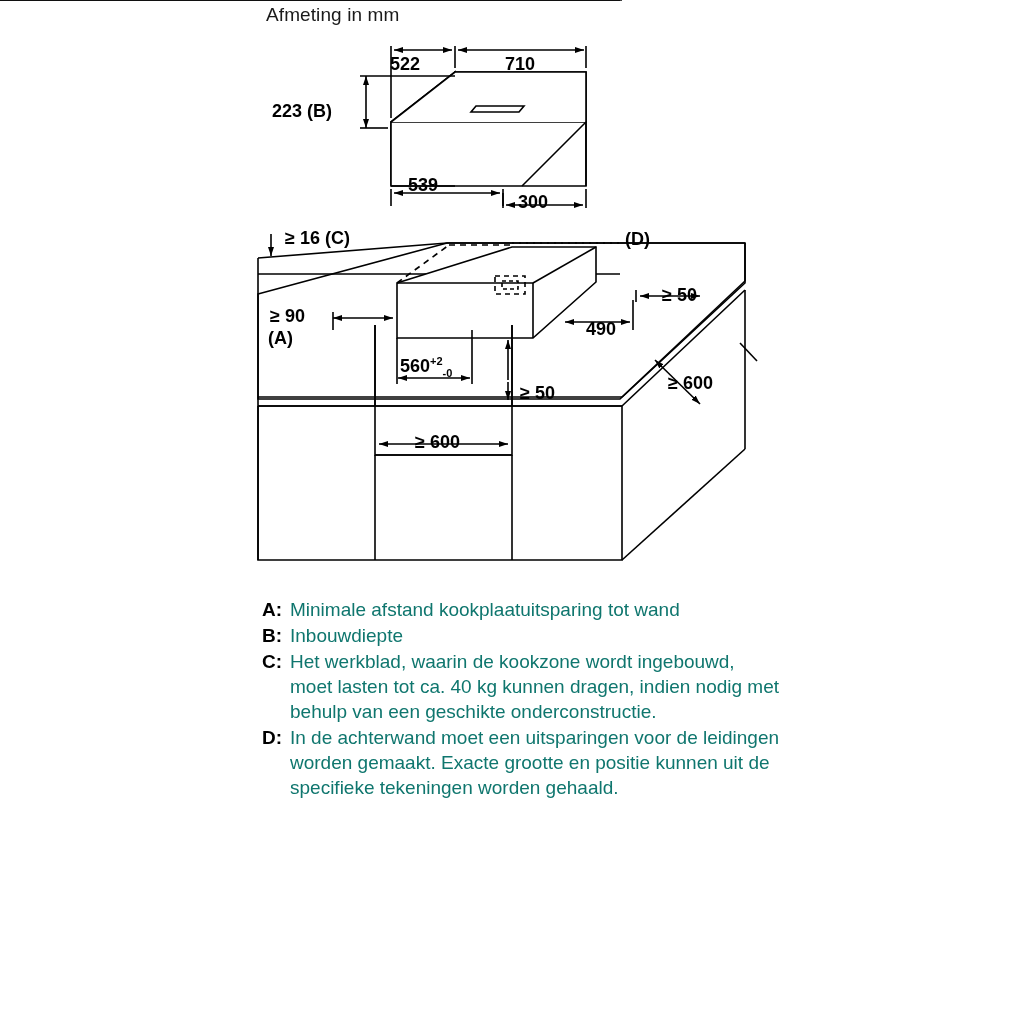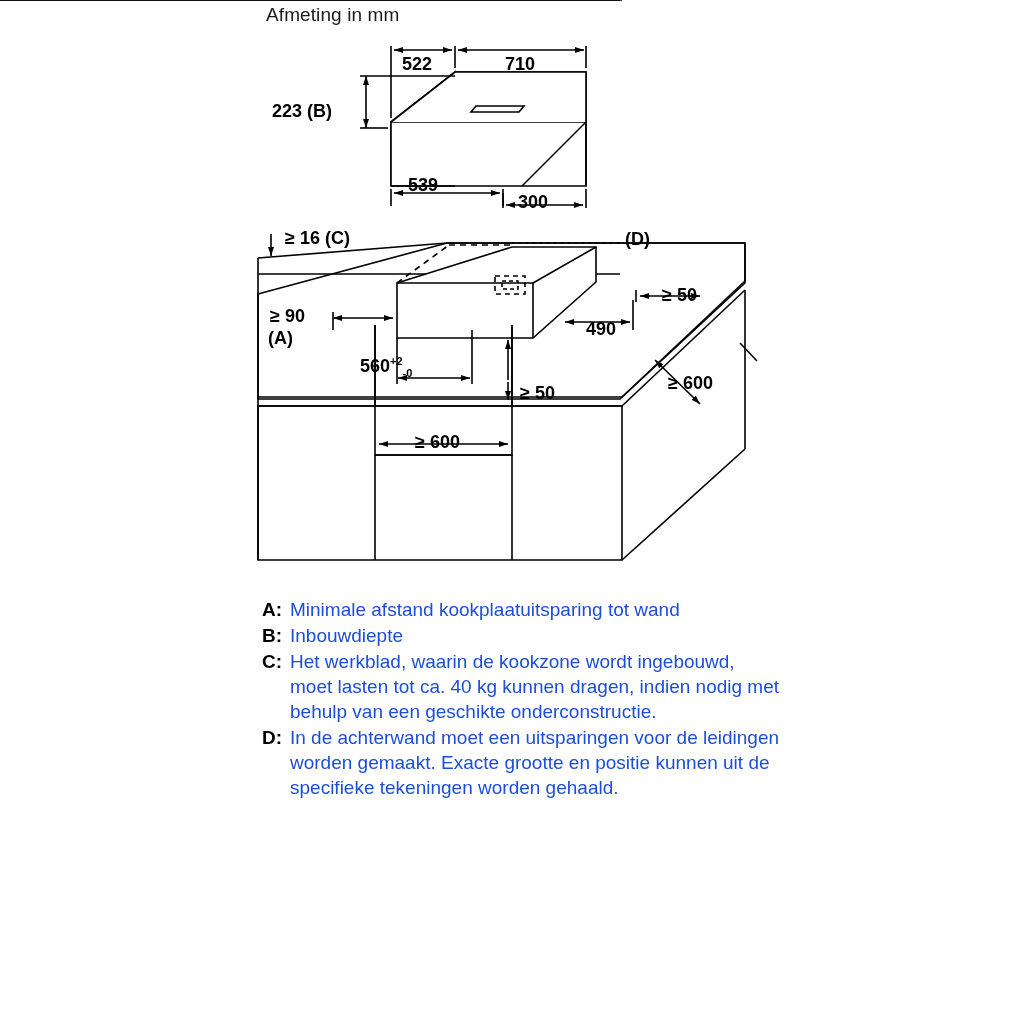--- a/index.html
+++ b/index.html
@@ -69,21 +69,21 @@
   .legend-key {
     font-size: 19px;
     font-weight: bold;
     width: 28px;
     flex: 0 0 28px;
     line-height: 25px;
   }
   .legend-text {
     font-size: 19px;
     line-height: 25px;
-    color: #1d4ed8;
+    color: #0f766e;
   }
 </style>
 </head>
 <body>
 
 <div id="stage">
 
   <div class="title">Afmeting in mm</div>
 
   <svg class="drawing" viewBox="0 0 1024 1024">
@@ -201,34 +201,34 @@
       <line x1="508" y1="382" x2="508" y2="400" marker-end="url(#arrL)"></line>
 
       <line x1="655" y1="360" x2="700" y2="404" marker-start="url(#arrR)" marker-end="url(#arrL)"></line>
       <line x1="740" y1="343" x2="757" y2="361"></line>
       <line x1="622,406" y1="0" x2="622" y2="0"></line>
 
       <line x1="379" y1="444" x2="508" y2="444" marker-start="url(#arrR)" marker-end="url(#arrL)"></line>
     </g>
   </svg>
 
-  <div class="lbl" style="left:402px; top:54px;">522</div>
+  <div class="lbl" style="left:390px; top:54px;">522</div>
   <div class="lbl" style="left:505px; top:54px;text-align:right;">710</div>
   <div class="lbl" style="left:272px; top:101px;">223 (B)</div>
   <div class="lbl" style="left:408px; top:175px;">539</div>
   <div class="lbl" style="left:518px; top:192px;">300</div>
 
   <div class="lbl" style="left:285px; top:228px;">≥ 16 (C)</div>
   <div class="lbl" style="left:625px; top:229px;">(D)</div>
   <div class="lbl" style="left:662px; top:285px;">≥ 50</div>
   <div class="lbl" style="left:270px; top:306px;">≥ 90</div>
   <div class="lbl" style="left:268px; top:328px;">(A)</div>
   <div class="lbl" style="left:586px; top:319px;">490</div>
 
-  <div class="lbl" style="left:360px; top:356px;">
+  <div class="lbl" style="left:400px; top:356px;">
     <span>560</span><span class="sm">+2</span><span class="sm2">-0</span>
   </div>
 
   <div class="lbl" style="left:520px; top:383px;">≥ 50</div>
   <div class="lbl" style="left:668px; top:373px;">≥ 600</div>
   <div class="lbl" style="left:415px; top:432px;">≥ 600</div>
 
   <div class="legend">
     <div class="legend-row">
       <div class="legend-key">A:</div>

